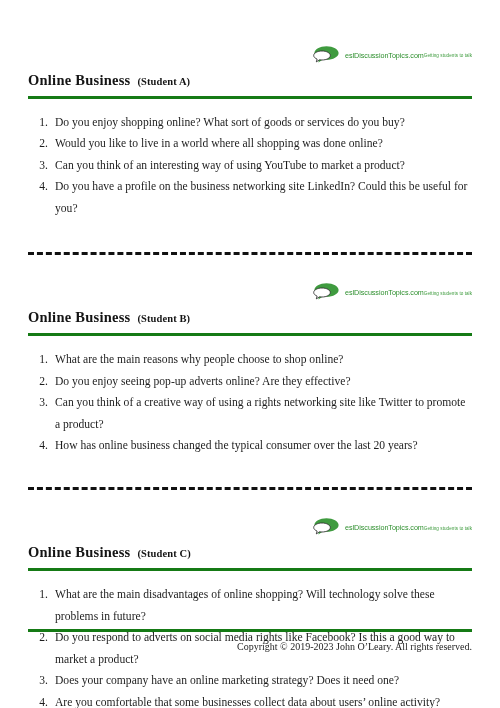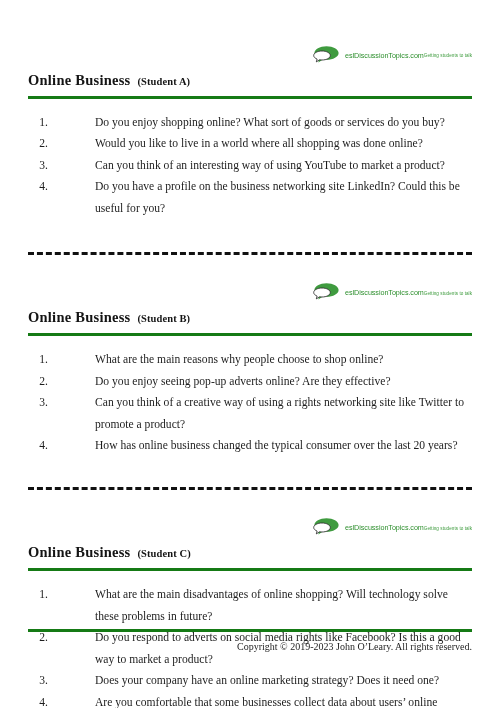--- a/index.html
+++ b/index.html
@@ -133,21 +133,20 @@
     padding-right: 7px;
     font-size: 11.6px;
     line-height: 1.85;
     color: #1d1d1d;
   }
   .q-text {
     flex: 1 1 auto;
     font-size: 11.6px;
     line-height: 1.85;
     color: #1d1d1d;
-    margin-left: 40px;
   }
 
   
   .footer {
     position: absolute;
     left: 28px;
     right: 28px;
     bottom: 24px;
   }
   .footer .rule-green { margin: 0; }

